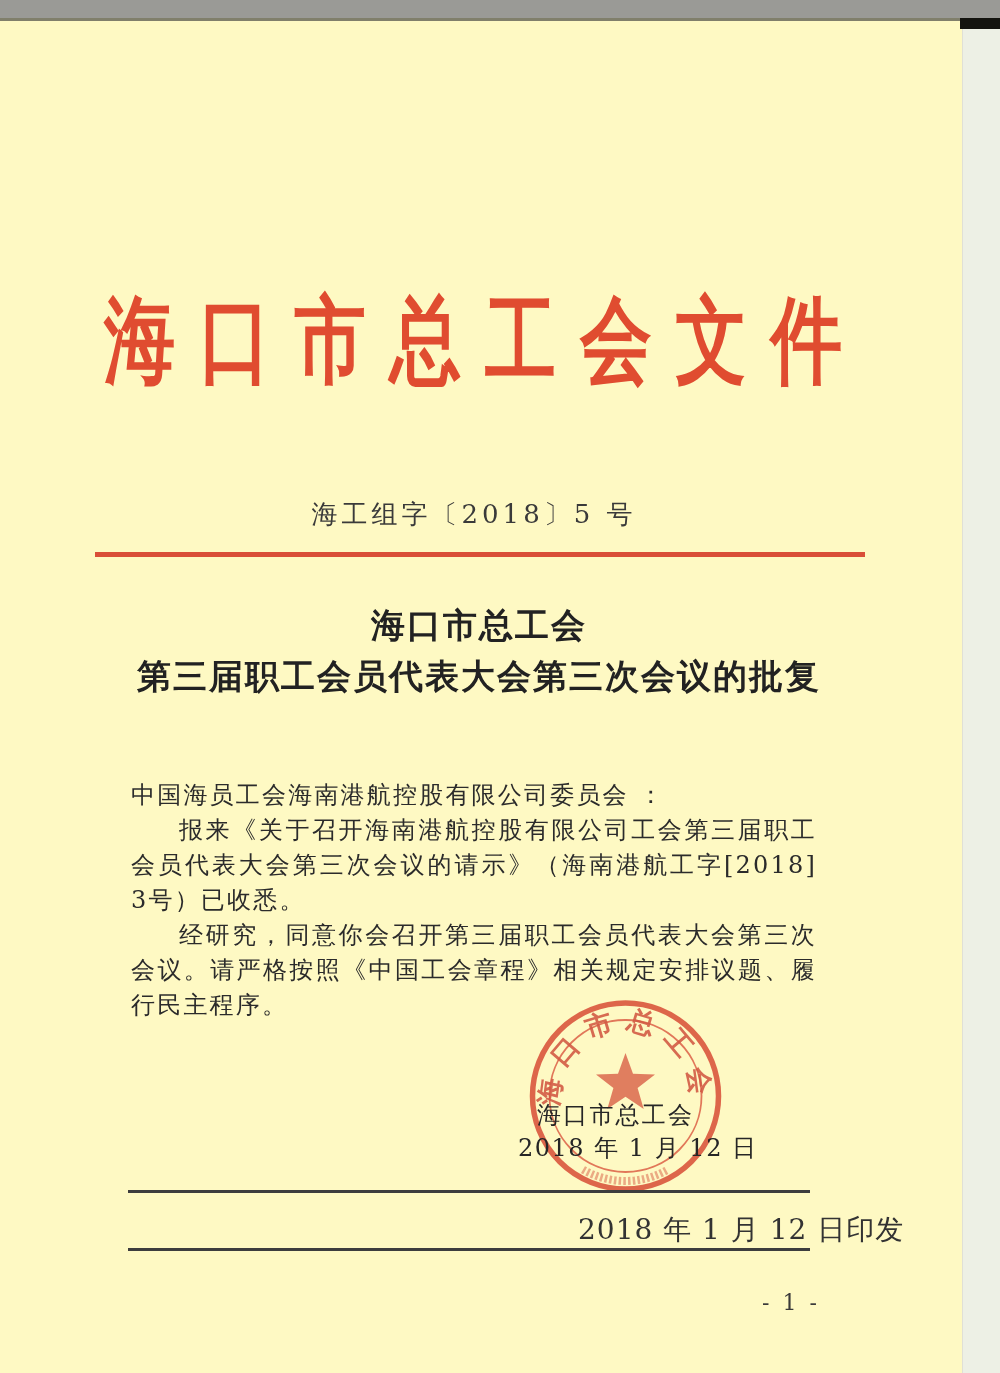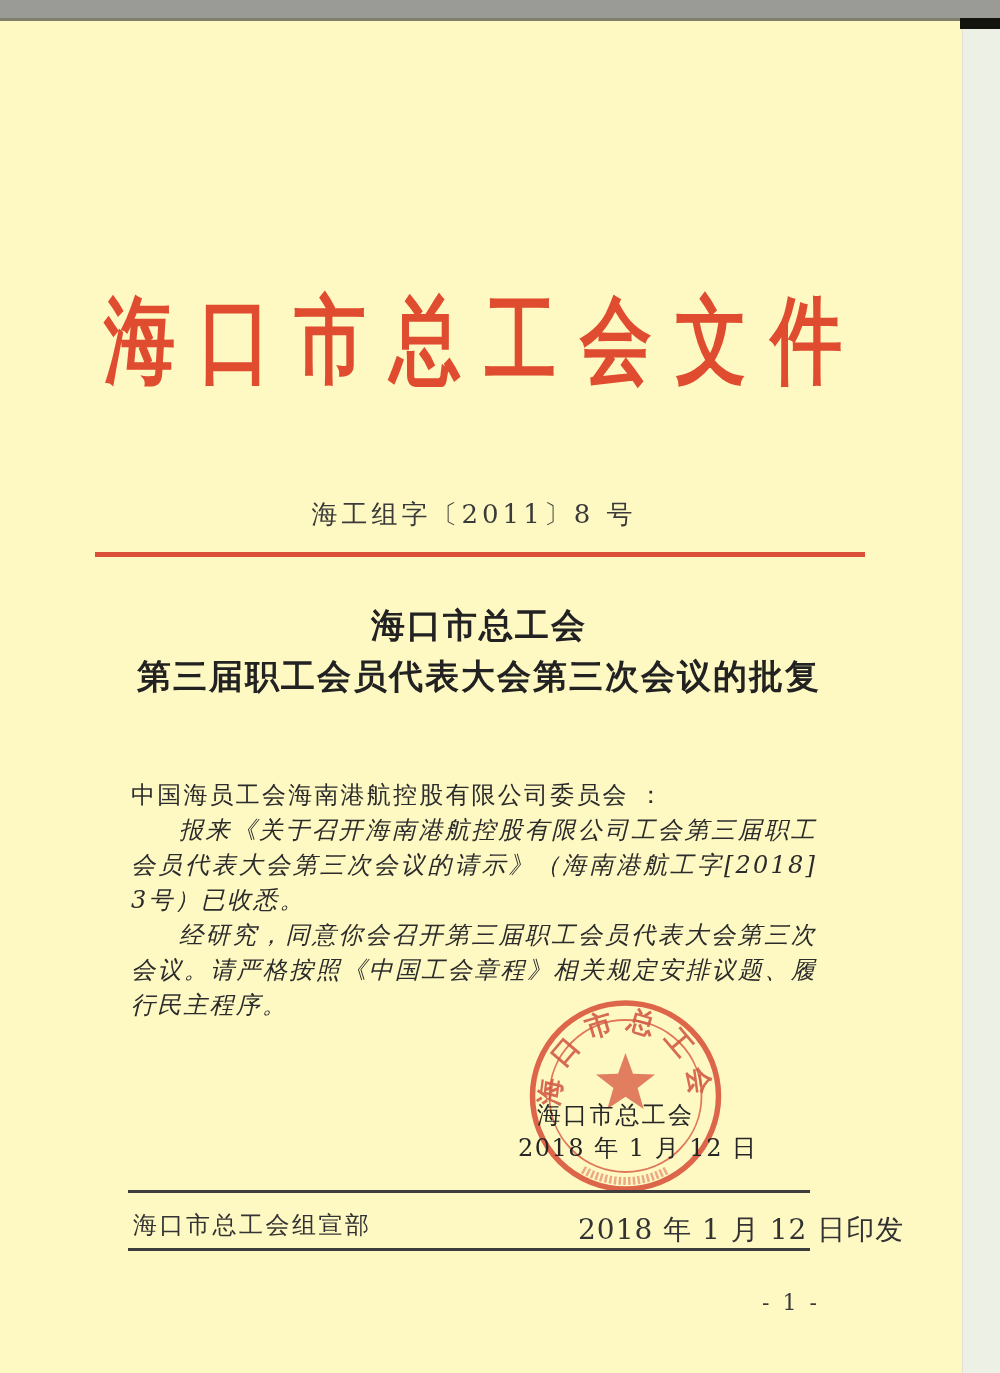--- a/index.html
+++ b/index.html
@@ -48,21 +48,21 @@
     position:absolute;left:79px;top:582px;width:800px;
     text-align:center;font-weight:bold;color:#222;
     font-size:34px;line-height:51px;letter-spacing:2px;
   }
   .body-block{
     position:absolute;left:131px;top:760px;width:686px;
     font-size:24px;line-height:35px;letter-spacing:2.2px;
     text-align:justify;color:#2b2b2b;
   }
   .body-block p{margin:0;}
-  .body-block p.indent{text-indent:2em;font-style:italic;}
+  .body-block p.indent{text-indent:2em;}
   .seal{
     position:absolute;left:520px;top:973px;width:220px;height:220px;
     opacity:.9;
   }
   .sig-org{
     position:absolute;left:537px;top:1081px;white-space:nowrap;
     font-size:24px;letter-spacing:2.2px;color:#262626;
   }
   .sig-date{
     position:absolute;left:518px;top:1114px;white-space:nowrap;
@@ -90,21 +90,21 @@
 <body>
 
 <div class="page">
 
   <div class="scan-right-strip"></div>
   <div class="scan-top-edge"></div>
   <div class="scan-corner-artifact"></div>
 
   <div class="red-header">海口市总工会文件</div>
 
-  <div class="doc-number">海工组字〔2011〕8 号</div>
+  <div class="doc-number">海工组字〔2018〕5 号</div>
 
   <div class="red-rule"></div>
 
   <div class="title-block">
     <div>海口市总工会</div>
     <div>第三届职工会员代表大会第三次会议的批复</div>
   </div>
 
   <div class="body-block">
     <p>中国海员工会海南港航控股有限公司委员会 ：</p>
@@ -120,19 +120,18 @@
     <text font-size="27" fill="#cc4634" opacity="0.88" letter-spacing="11" font-family="DejaVu Serif, Liberation Serif, serif" font-weight="bold">
       <textPath href="#seal-arc" startOffset="50%" text-anchor="middle">海口市总工会</textPath>
     </text>
     <path d="M 63 178.6 A 85 85 0 0 0 148 178.6" fill="none" stroke="#d44a36" stroke-width="8" stroke-dasharray="2.5 2.2" opacity="0.5"></path>
   </svg>
 
   <div class="sig-org">海口市总工会</div>
   <div class="sig-date">2018 年 1 月 12 日</div>
 
   <div class="footer-rule top"></div>
-  <div class="footer-issuer">海口市总工会组宣部</div>
   <div class="footer-print-date">2018 年 1 月 12 日印发</div>
   <div class="footer-rule bottom"></div>
 
   <div class="page-number">- 1 -</div>
 
 </div>
 
 </body></html>

